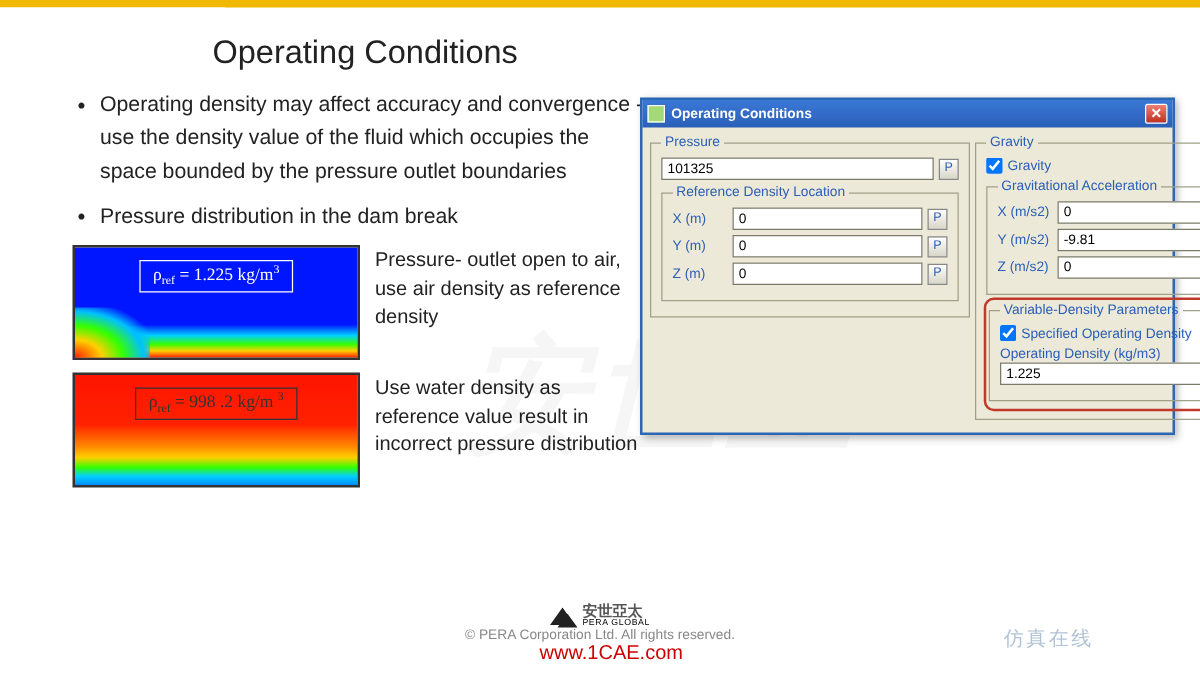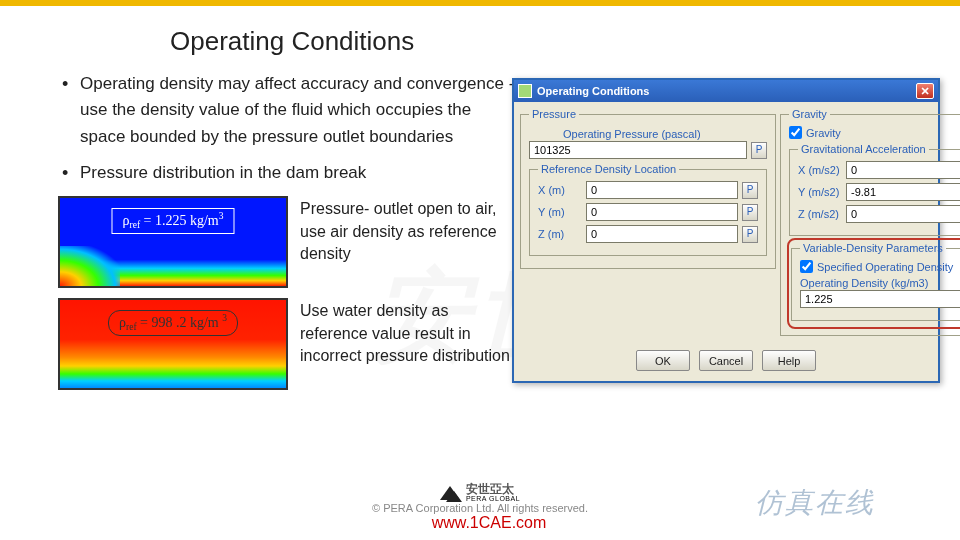--- a/index.html
+++ b/index.html
@@ -84,21 +84,21 @@
     position: absolute;
     top: 10px; left: 50%;
     transform: translateX(-50%);
     border: 1px solid #fff;
     padding: 2px 10px;
     font-family: "Times New Roman", serif;
     font-size: 14px;
     color: #fff;
     white-space: nowrap;
   }
-  .plot2 .plot-label { color: #333; border-color: #333; border-radius: 12px; }
+  .plot2 .plot-label { color: #333; border-color: #333; }
   .plot-caption {
     font-size: 16px;
     line-height: 1.4;
     color: #222;
     padding-top: 2px;
   }
 
   
   .dialog {
     position: absolute;
@@ -251,22 +251,21 @@
     width: 0; height: 0;
     border-left: 8px solid transparent;
     border-right: 8px solid transparent;
     border-bottom: 11px solid #222;
   }
   .footer-text { flex: 1; text-align: right; color: #888; }
   .wm-red { color: #c00; font-size: 16px; margin-left: 18px; }
   .wm-cn {
     position: absolute;
     right: 85px; bottom: 18px;
-    font-size: 28px;
-    font-style: italic;
+    font-size: 16px;
     color: rgba(80,120,160,.45);
     font-family: "KaiTi","STKaiti",serif;
     letter-spacing: 2px;
   }
   .watermark-big {
     position: absolute;
     left: 370px; top: 250px;
     font-size: 100px;
     font-weight: bold;
     font-style: italic;
@@ -320,21 +319,20 @@
   <div class="titlebar">
     <span class="icon"></span>
     <span>Operating Conditions</span>
     <span class="spacer"></span>
     <span class="close">✕</span>
   </div>
   <div class="dialog-body">
     <div class="col">
       <fieldset>
         <legend>Pressure</legend>
-        <span class="field-label" style="margin-left:34px">Operating Pressure (pascal)</span>
         <div class="input-row" style="">
           <input class="tbox" value="101325" style="">
           <span class="pbtn">P</span>
         </div>
         <fieldset>
           <legend>Reference Density Location</legend>
           <div class="input-row">
             <span class="prefix">X (m)</span>
             <input class="tbox" value="0" style="">
             <span class="pbtn">P</span>
@@ -387,25 +385,20 @@
             <span class="field-label">Operating Density (kg/m3)</span>
             <div class="input-row">
               <input class="tbox" value="1.225" style="">
 
             </div>
           </fieldset>
         </div>
       </fieldset>
     </div>
   </div>
-  <div class="dialog-buttons">
-    <button class="dbtn">OK</button>
-    <button class="dbtn">Cancel</button>
-    <button class="dbtn">Help</button>
-  </div>
 </div>
 
 <div class="wm-cn">仿真在线</div>
 
 <div class="footer">
   <div class="footer-logo">
     <span class="logo-tri"></span>
     <span style="display:flex;flex-direction:column;line-height:1;">
       <span style="font-size:12px;font-weight:bold">安世亞太</span>
       <span style="font-size:7px;letter-spacing:.5px;color:#000">PERA GLOBAL</span>

